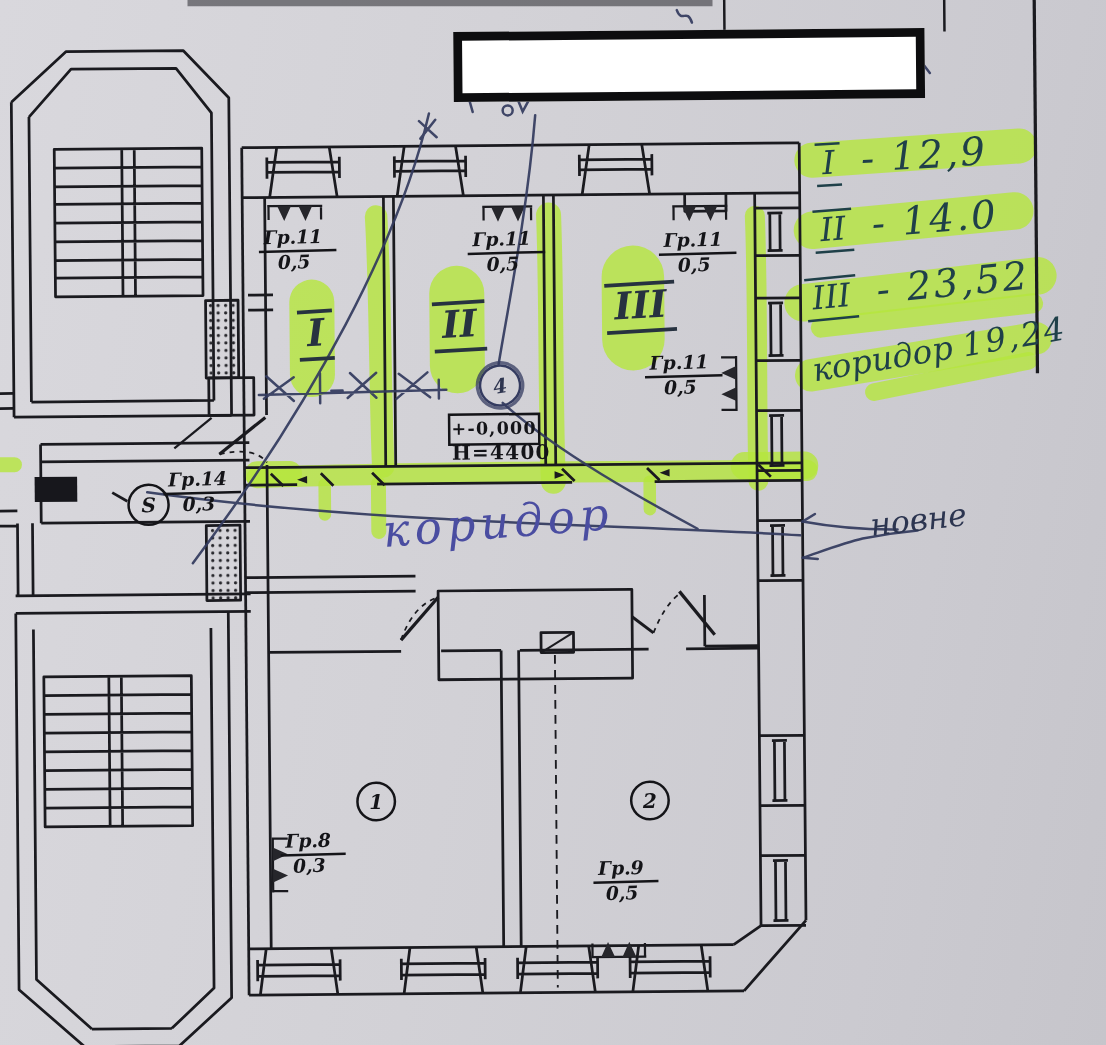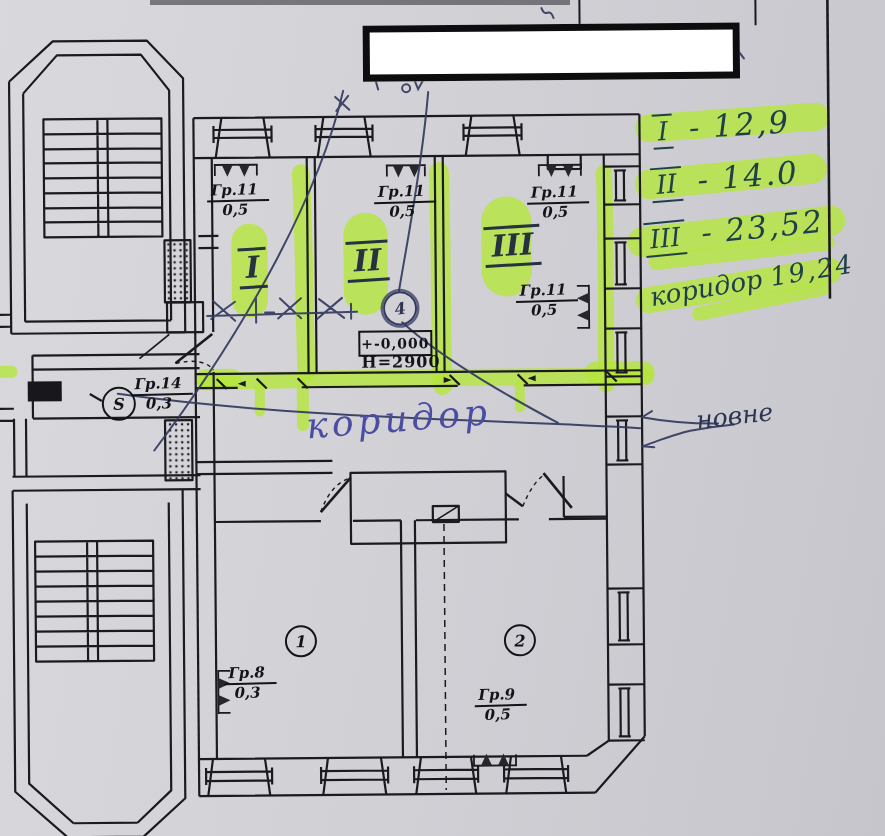--- a/index.html
+++ b/index.html
@@ -223,21 +223,21 @@
       <span>2</span>
     </div>
     <div class="circ pen" style="left:384px;top:291px;width:30px;height:30px;">
       <span>4</span>
     </div>
 
     <div class="elev-box">
       <span>+-0,000</span>
     </div>
     <div class="elev-h">
-      <span>Н=2900</span>
+      <span>Н=4400</span>
     </div>
 
     <div class="roman" style="left:240px;top:246px;">
       <span>I</span>
     </div>
     <div class="roman" style="left:348px;top:240px;">
       <span>II</span>
     </div>
     <div class="roman" style="left:486px;top:226px;">
       <span>III</span>

